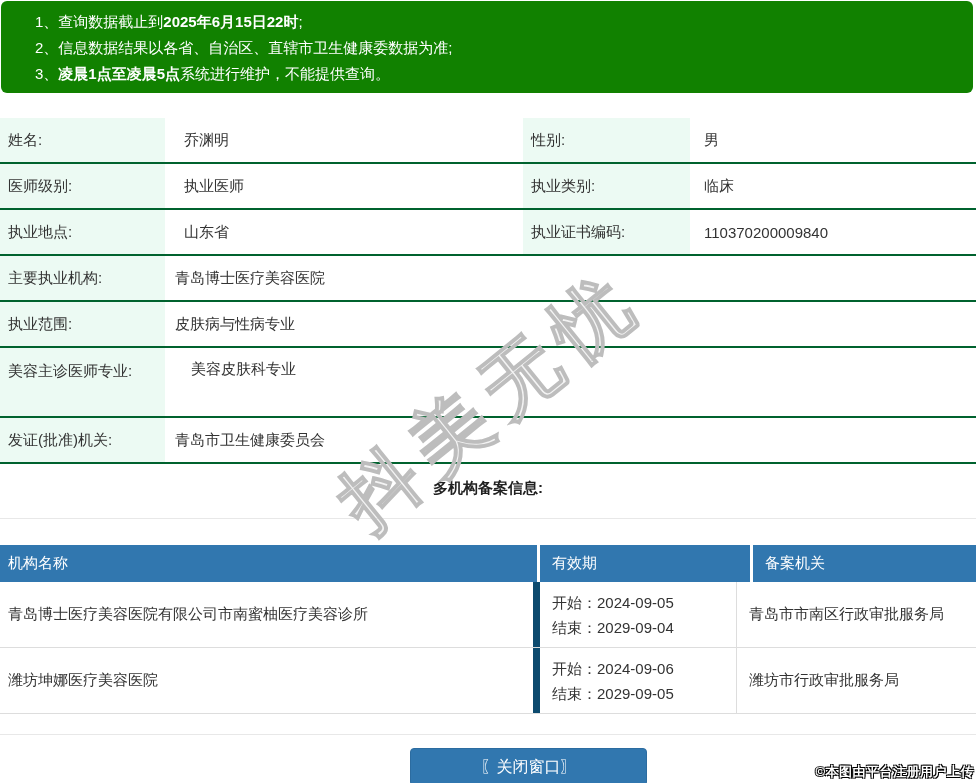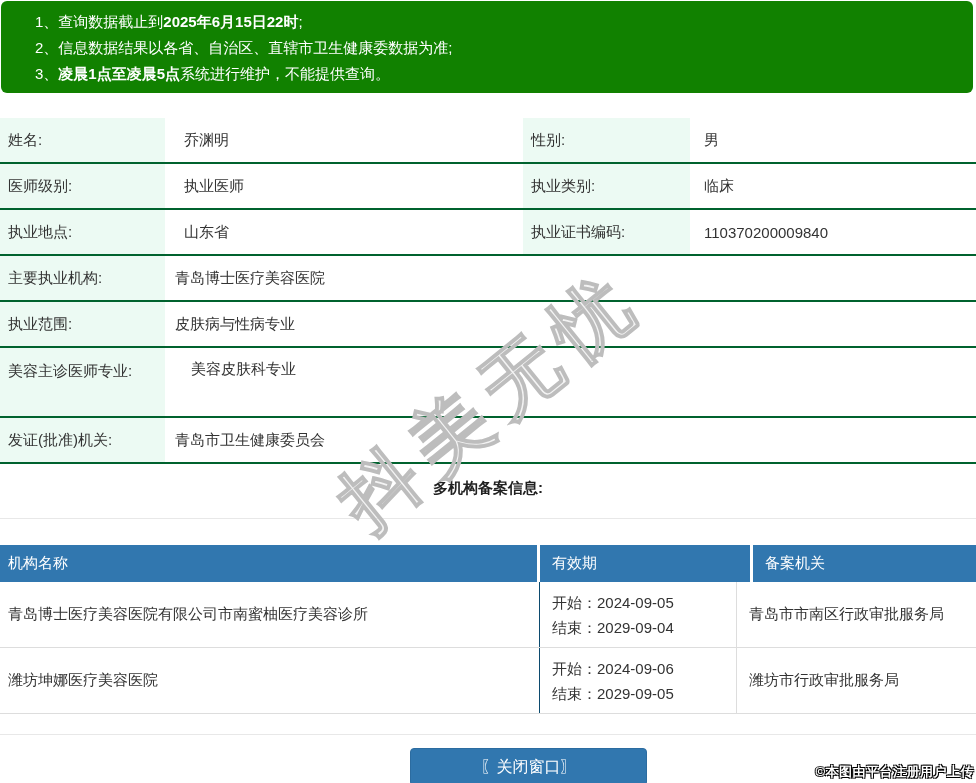--- a/index.html
+++ b/index.html
@@ -44,21 +44,21 @@
   .fheader{display:flex;height:37px;}
   .fh{
     background:#3177af;color:#fff;display:flex;align-items:center;
     padding-left:12px;box-sizing:border-box;font-size:15px;
   }
   .fh1{width:537px;margin-right:3px;padding-left:8px;}
   .fh2{width:210px;margin-right:3px;}
   .fh3{flex:1;}
   .frow{display:flex;border-bottom:1px solid #ddd;min-height:65px;align-items:stretch;}
   .fc{box-sizing:border-box;font-size:15px;}
-  .fc1{width:540px;border-right:1px solid #0c4a6e;display:flex;align-items:center;padding-left:8px;padding-right:12px;}
+  .fc1{width:540px;border-right:7px solid #0c4a6e;display:flex;align-items:center;padding-left:8px;padding-right:12px;}
   .fc2{width:197px;border-right:1px solid #ddd;display:flex;flex-direction:column;justify-content:center;padding-left:12px;line-height:25px;}
   .fc3{flex:1;display:flex;align-items:center;padding-left:12px;padding-right:6px;}
   .period-line{white-space:nowrap;}
   
   .close-btn{
     position:absolute;left:410px;top:748px;width:237px;height:38px;
     background:#3177af;border:1px solid #2c6ca0;border-radius:4px;
     color:#fff;font-size:16px;cursor:pointer;
     font-family:"Liberation Sans","DejaVu Sans",sans-serif;
   }

